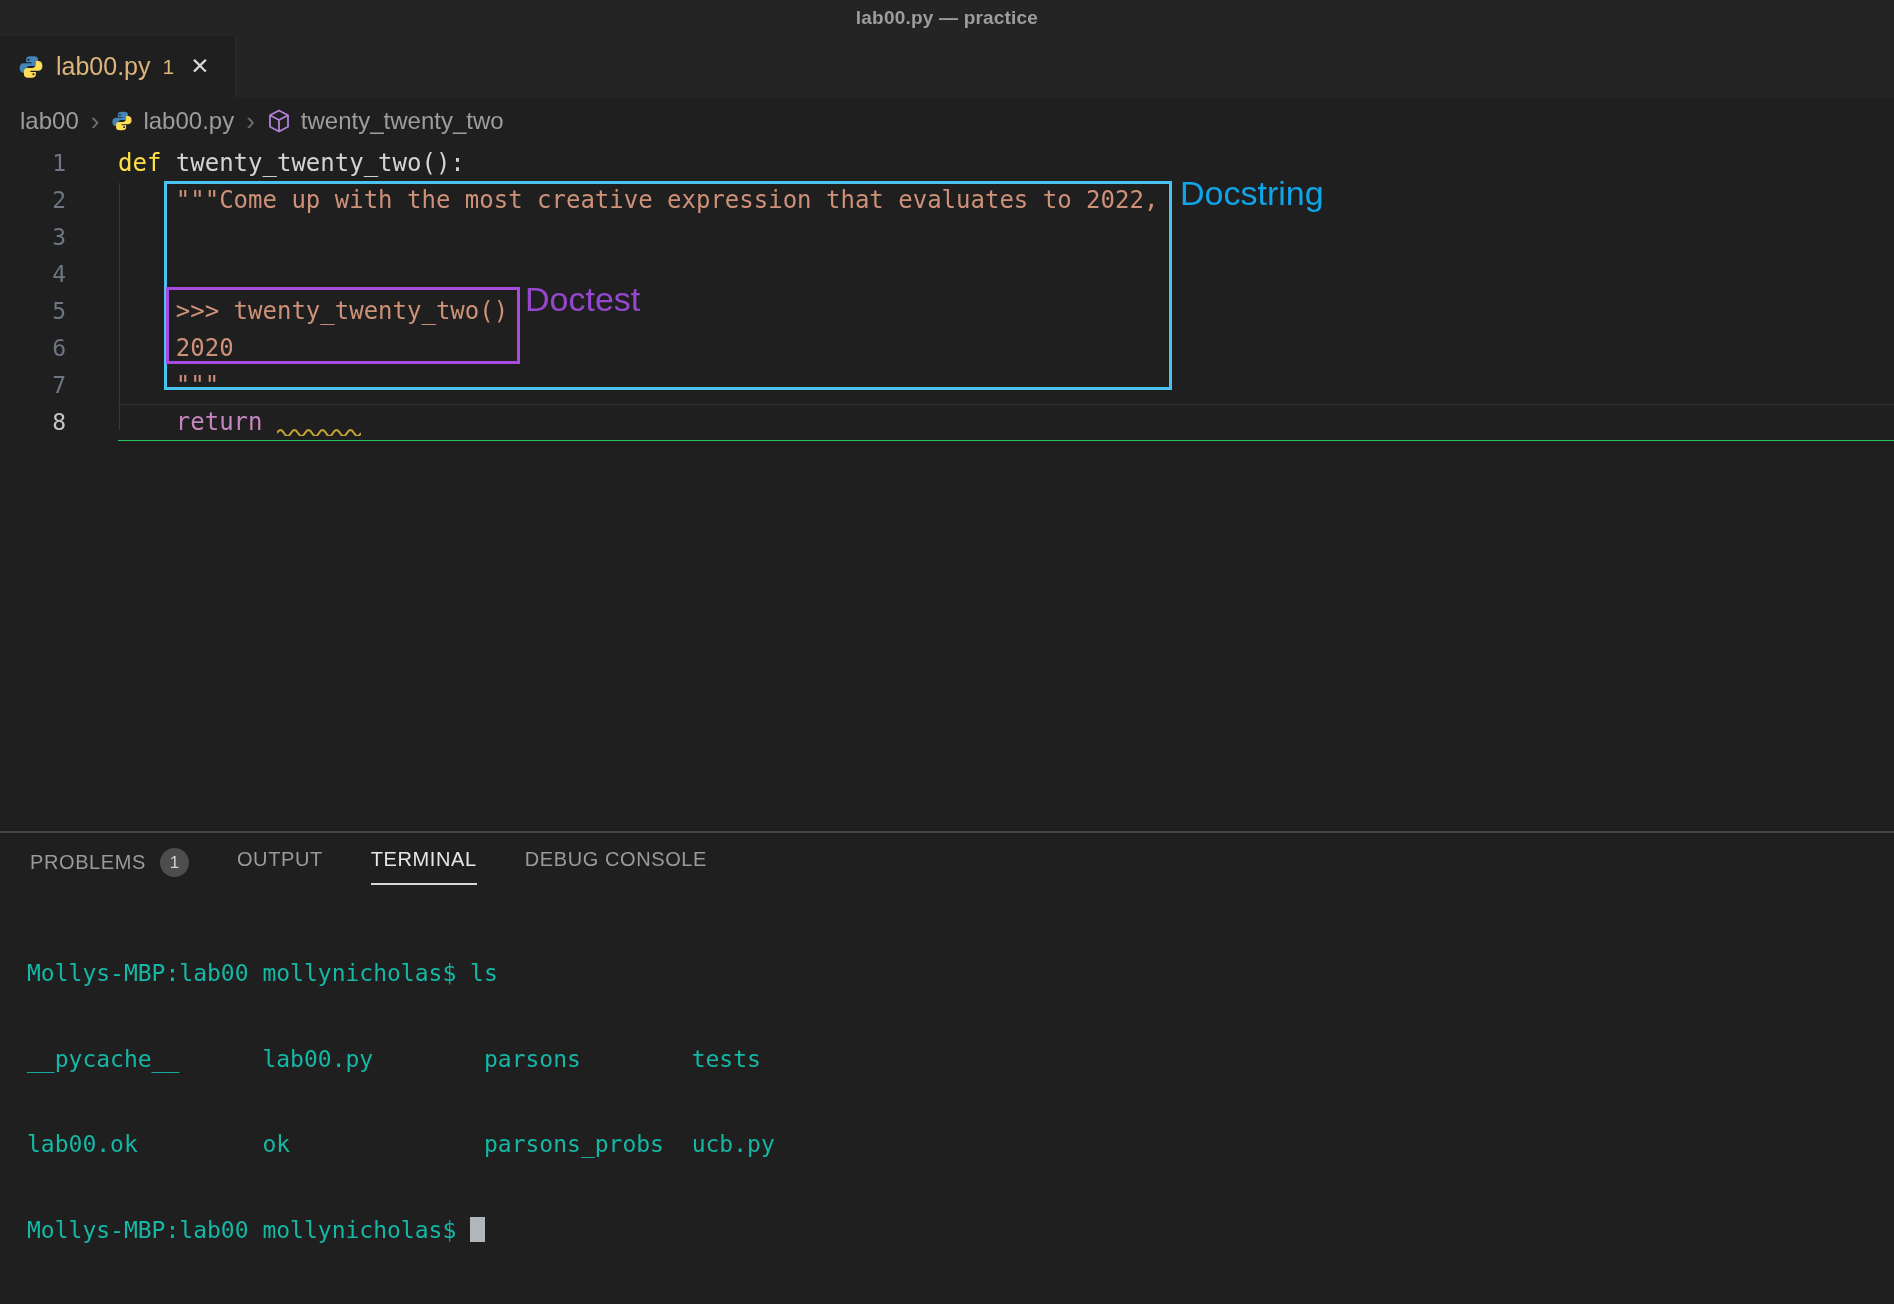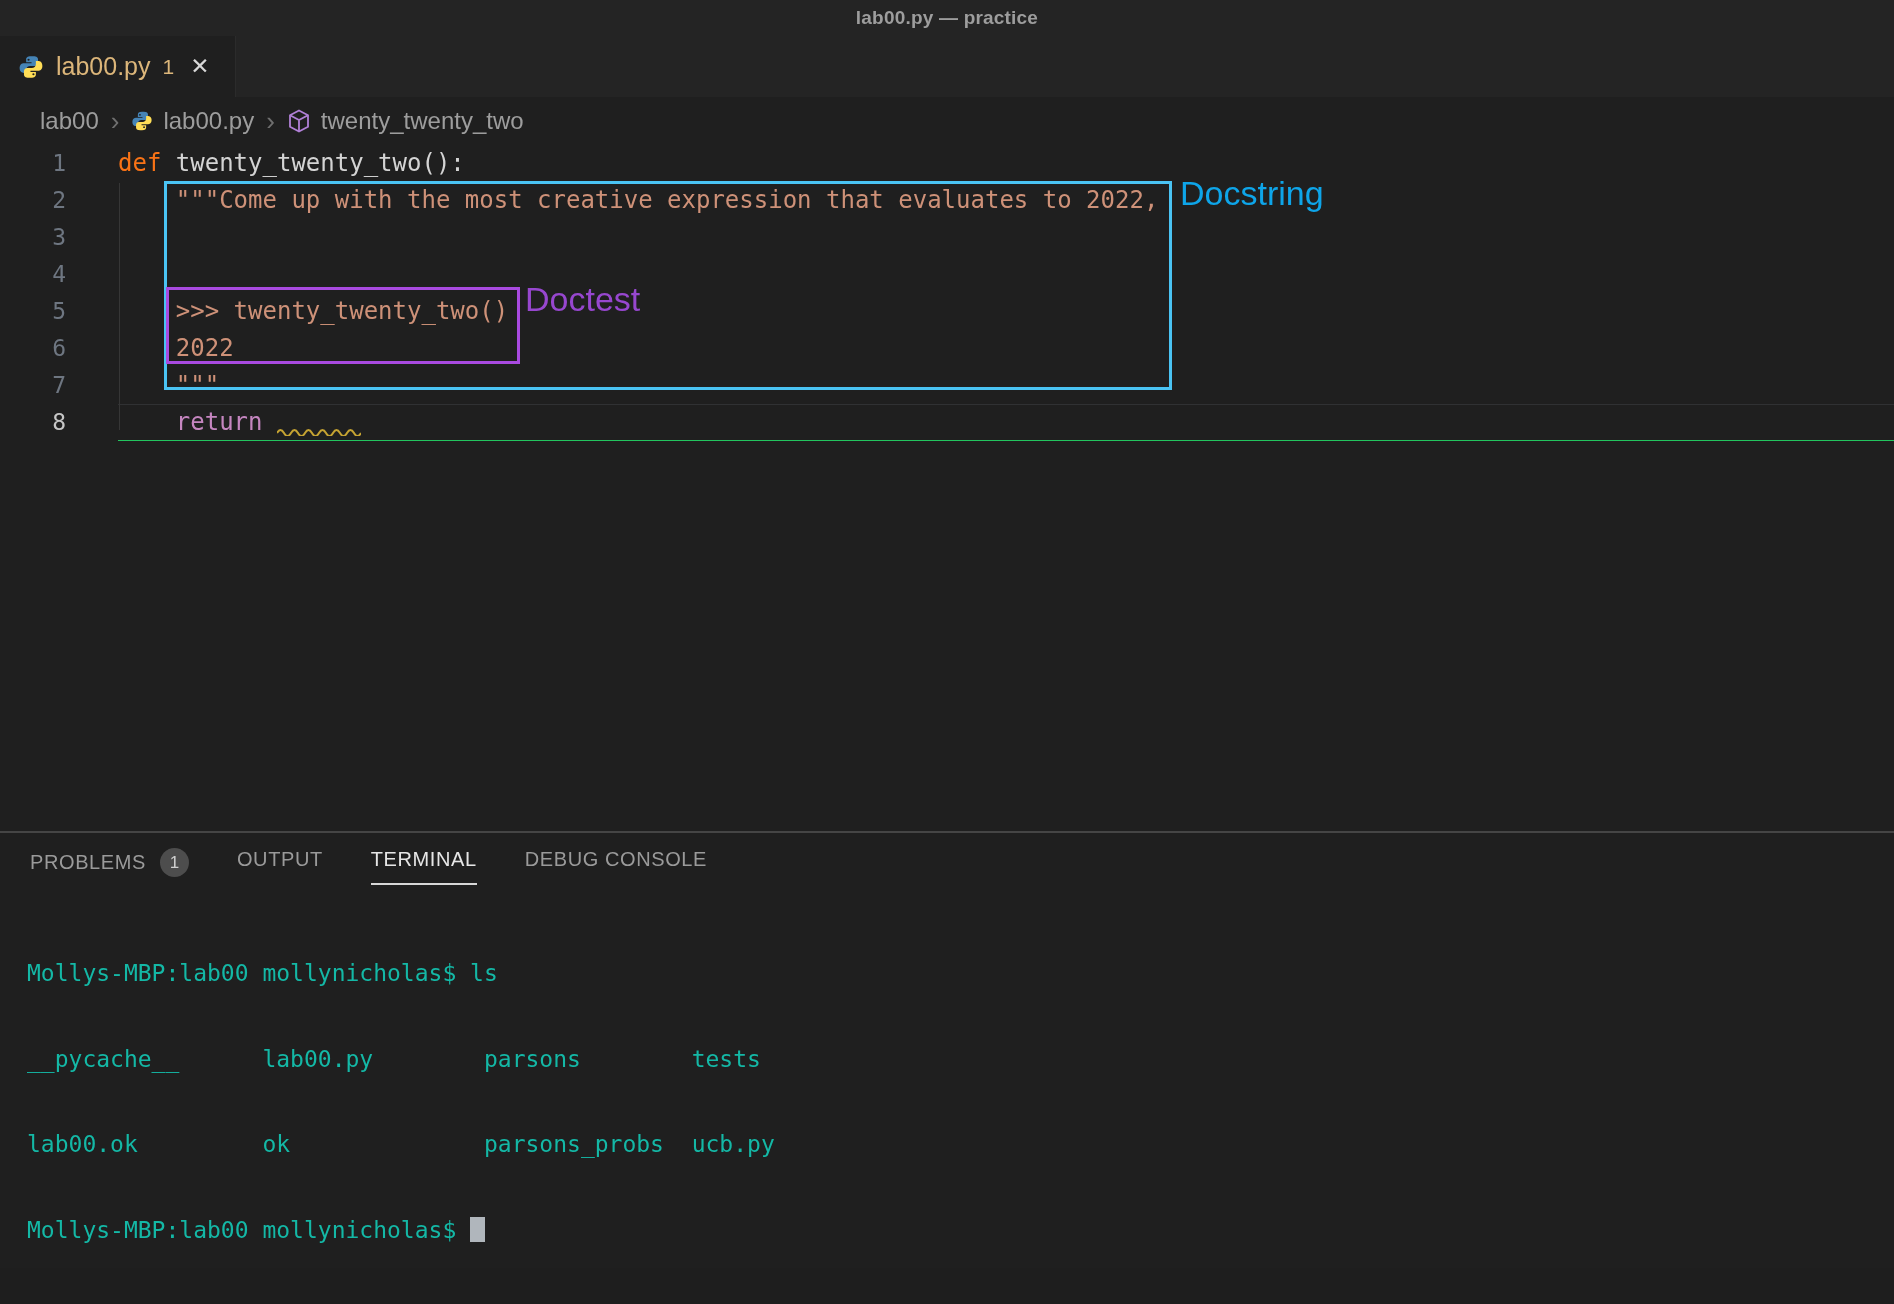--- a/index.html
+++ b/index.html
@@ -15,32 +15,32 @@
   
   .tabstrip { position:absolute; top:36px; left:0; right:0; height:61px; background:#242424; }
   .tab { position:absolute; left:0; top:0; height:61px; width:236px; background:#1f1f1f;
          display:flex; align-items:center; padding:0 18px; border-right:1px solid #2b2b2b; cursor:pointer; }
   .tab .lbl { color:#dcb67a; font-size:25px; margin-left:12px; }
   .tab .cnt { color:#dcb67a; font-size:21px; margin-left:12px; }
   .tab .close { color:#d8d8d8; font-size:23px; margin-left:16px; }
 
   
   .breadcrumb { position:absolute; top:97px; left:0; right:0; height:48px; display:flex;
-                align-items:center; padding-left:40px; gap:10px; color:#9d9d9d; font-size:24px;text-align:center; }
+                align-items:center; padding-left:20px; gap:10px; color:#9d9d9d; font-size:24px;text-align:center; }
   .breadcrumb .sep { color:#6f6f6f; font-size:26px; margin:0 2px; }
   .breadcrumb .bi { cursor:pointer; }
 
   
   .editor { position:absolute; top:145px; left:0; right:0; }
   .line { display:flex; height:37px; }
   .ln { width:66px; text-align:right; color:#6e7681; font:23px/37px "DejaVu Sans Mono", monospace; flex:none; }
   .lc { flex:1; margin-left:52px; white-space:pre; font:24px/37px "DejaVu Sans Mono", monospace; color:#d4d4d4; }
   .line.active .ln { color:#c6c6c6; }
   .line.active .lc { border-top:1px solid #303133; border-bottom:1px solid #22c55e; line-height:35px; }
-  .kw { color:#f97316; } .kw2 { color:#c586c0; } .str { color:#ce9178; } .plain { color:#d4d4d4; }
+  .kw { color:#fde047; } .kw2 { color:#c586c0; } .str { color:#ce9178; } .plain { color:#d4d4d4; }
   .indent-guide { position:absolute; left:119px; top:183px; width:1px; height:247px; background:#363636; }
   .squiggle { display:inline-block; transform:translateY(6px); }
 
   
   .ann { position:absolute; pointer-events:none; }
   .box-docstring { left:164px; top:181px; width:1008px; height:209px; border:3px solid #4ac3f3; }
   .lbl-docstring { left:1180px; top:174px; color:#0ea5e9; font-size:34px; }
   .box-doctest { left:166px; top:287px; width:354px; height:77px; border:3px solid #a94ae0; }
   .lbl-doctest { left:525px; top:280px; color:#9747cf; font-size:34px; }
 
@@ -109,21 +109,21 @@
     <div class="line">
       <span class="ln">4</span>
       <span class="lc"></span>
     </div>
     <div class="line">
       <span class="ln">5</span>
       <span class="lc"><span class="plain">    </span><span class="str">&gt;&gt;&gt; twenty_twenty_two()</span></span>
     </div>
     <div class="line">
       <span class="ln">6</span>
-      <span class="lc"><span class="plain">    </span><span class="str">2022</span></span>
+      <span class="lc"><span class="plain">    </span><span class="str">2020</span></span>
     </div>
     <div class="line">
       <span class="ln">7</span>
       <span class="lc"><span class="plain">    </span><span class="str">"""</span></span>
     </div>
     <div class="line active">
       <span class="ln">8</span>
       <span class="lc"><span class="plain">    </span><span class="kw2">return </span><svg class="squiggle" width="84" height="9" viewBox="0 0 84 9">
             <path d="M0 6 Q3.5 0 7 6 T14 6 T21 6 T28 6 T35 6 T42 6 T49 6 T56 6 T63 6 T70 6 T77 6 T84 6" fill="none" stroke="#c5a332" stroke-width="2"></path>
           </svg></span>

